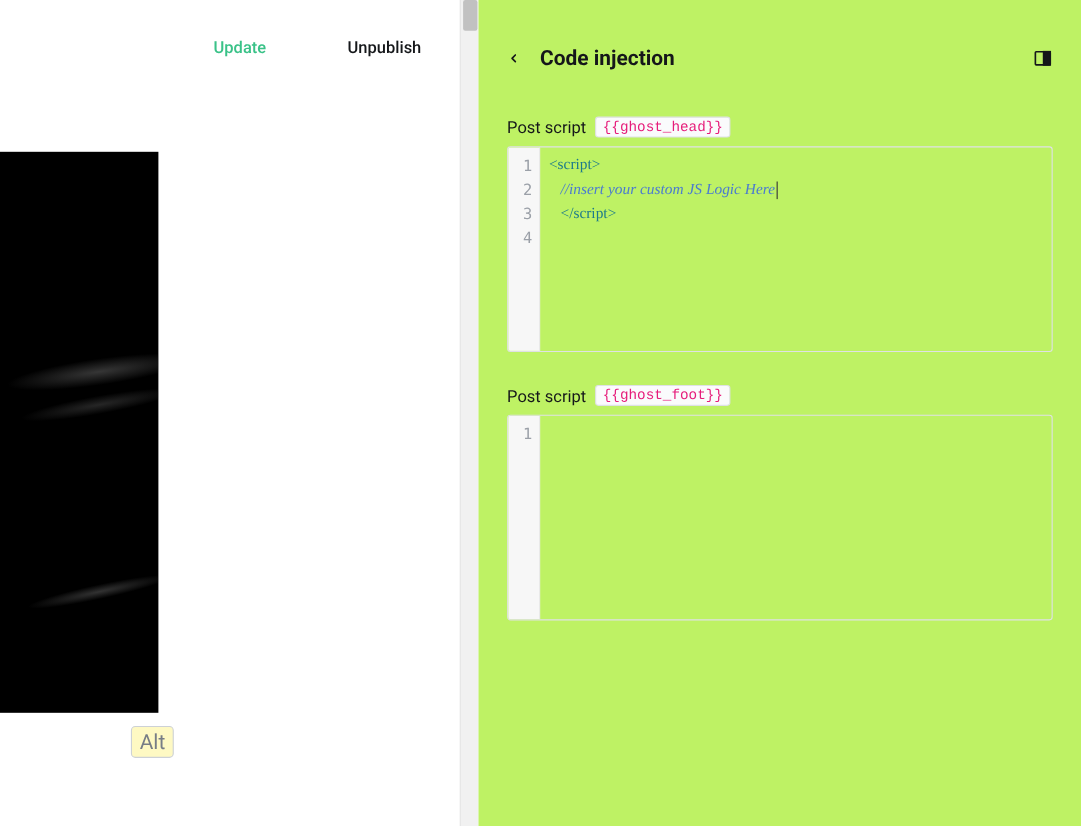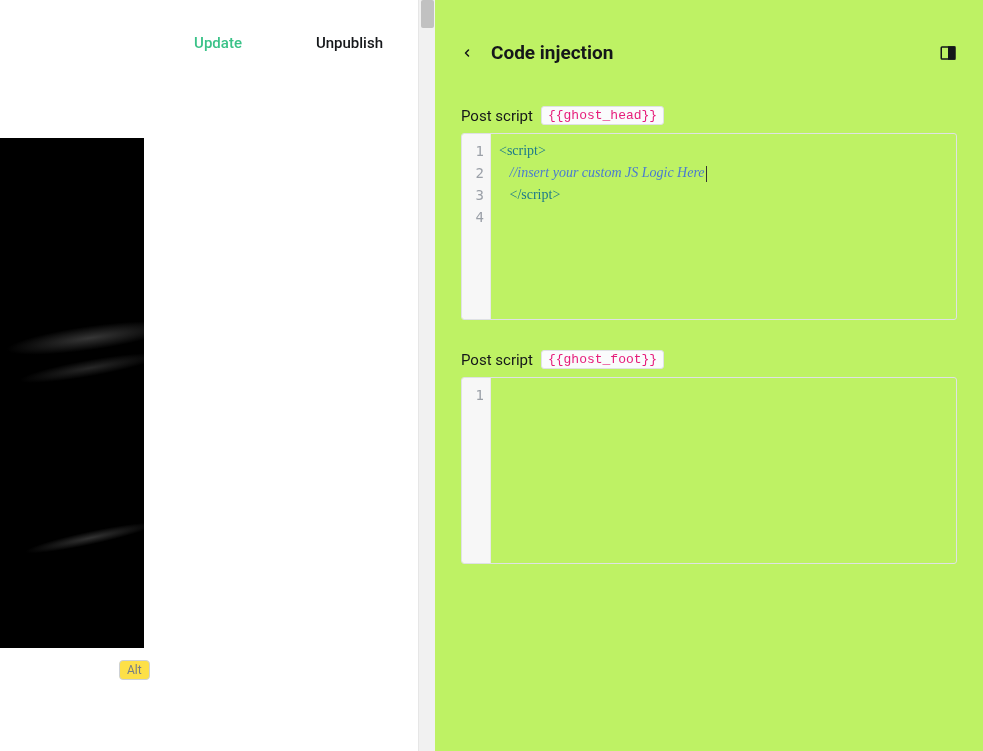--- a/index.html
+++ b/index.html
@@ -77,23 +77,23 @@
       background: radial-gradient(ellipse 120px 12px at 50% 50%, rgba(100,100,100,0.5) 0%, transparent 55%);
       transform: rotate(-12deg);
     }
     .alt-badge {
       position: absolute;
       left: 119px;
       top: 660px;
       border: 1px solid #cdd1d6;
       border-radius: 4px;
       padding: 2px 7px;
-      font-size: 12px;
+      font-size: 19px;
       color: #777d86;
-      background: #fde047;
+      background: #fef9c3;
       cursor: pointer;
     }
 
     
     .scrollbar-track {
       position: absolute;
       left: 418px;
       top: 0;
       width: 17px;
       height: 751px;

